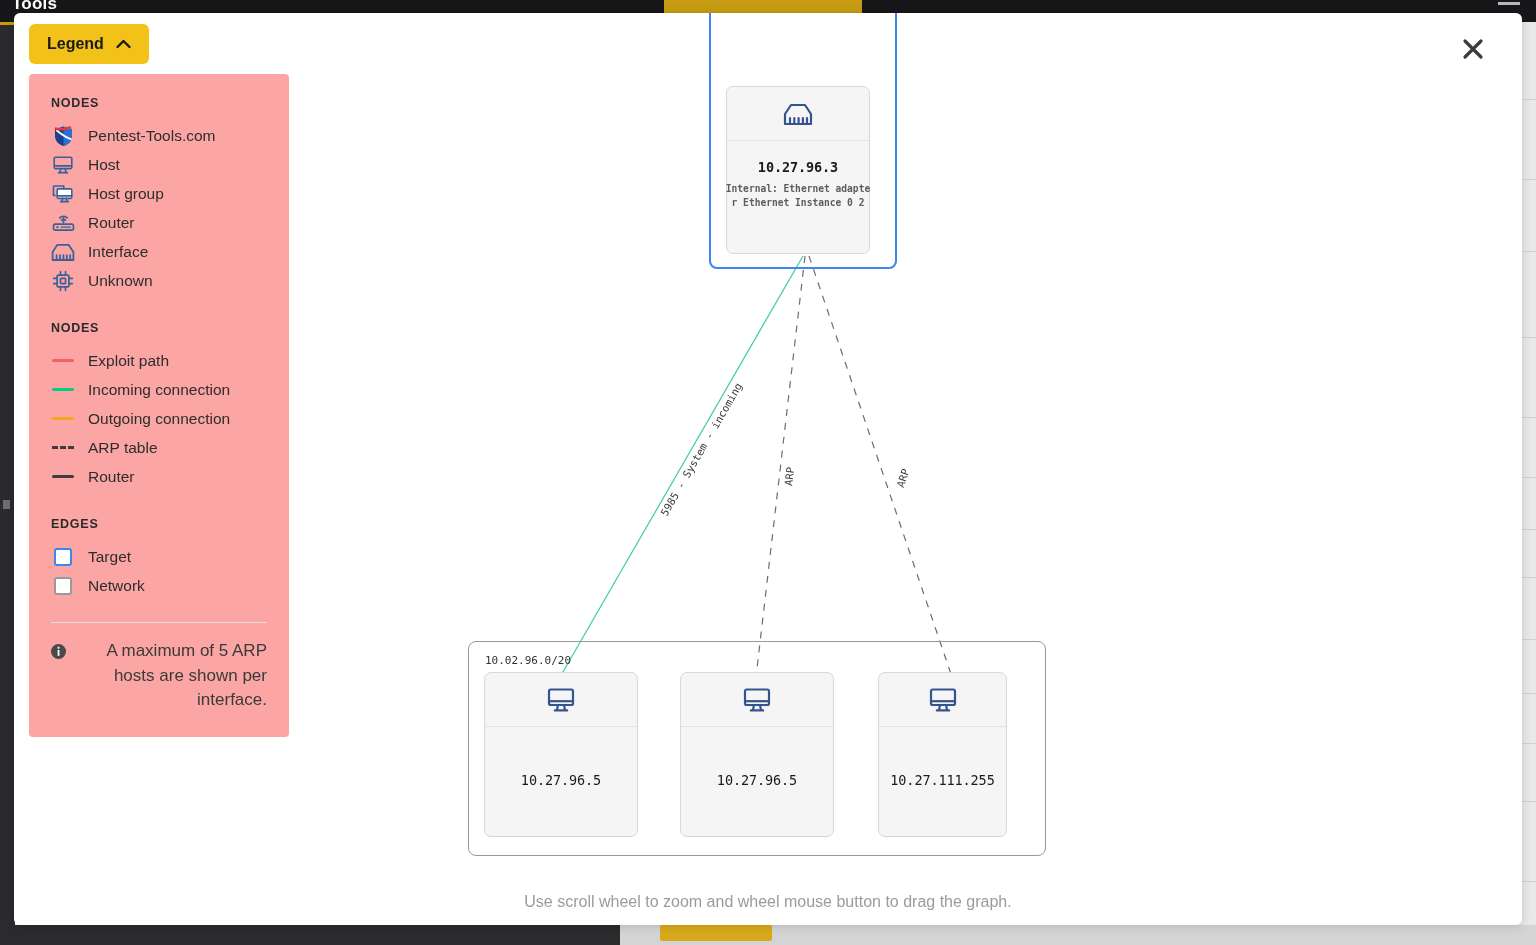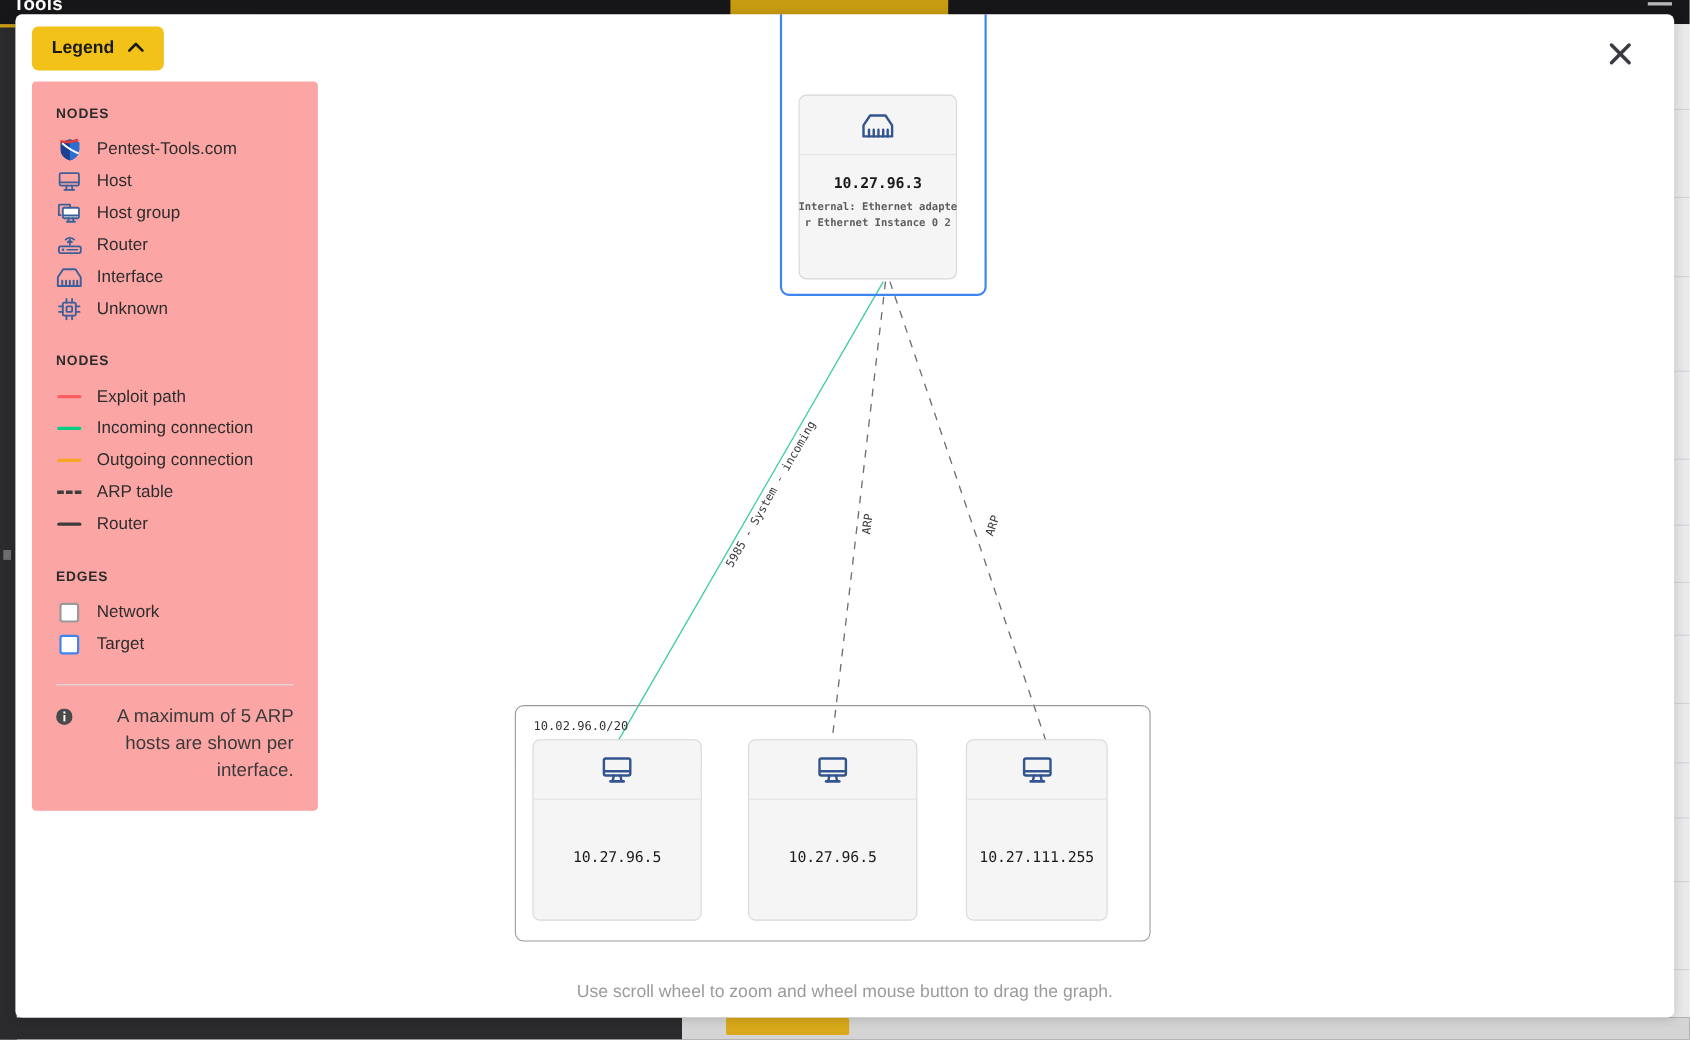--- a/index.html
+++ b/index.html
@@ -576,30 +576,30 @@
         <span class="swatch-line">
           <span class="line-seg" style="background:#3d3d3d;"></span>
         </span>
         <span class="lbl">Router</span>
       </div>
 
       <div class="legend-head sp">EDGES</div>
 
       <div class="legend-row">
         <span class="swatch-line">
+          <span class="grp-box" style="border:2px solid #3d85f0;"></span>
+        </span>
+        <span class="lbl">Target</span>
+      </div>
+
+      <div class="legend-row">
+        <span class="swatch-line">
           <span class="grp-box" style="border:2px solid #9a9a9a;"></span>
         </span>
         <span class="lbl">Network</span>
-      </div>
-
-      <div class="legend-row">
-        <span class="swatch-line">
-          <span class="grp-box" style="border:2px solid #3d85f0;"></span>
-        </span>
-        <span class="lbl">Target</span>
       </div>
 
       <div class="legend-sep"></div>
 
       <div class="legend-note">
         <span class="info-dot">
           <svg width="15" height="15" viewBox="0 0 16 16" aria-hidden="true">
             <circle cx="8" cy="8" r="8" fill="#4a4a4a"></circle>
             <rect x="7.1" y="3" width="1.9" height="2" fill="#ffffff"></rect>
             <rect x="7.1" y="6.4" width="1.9" height="6.2" fill="#ffffff"></rect>

